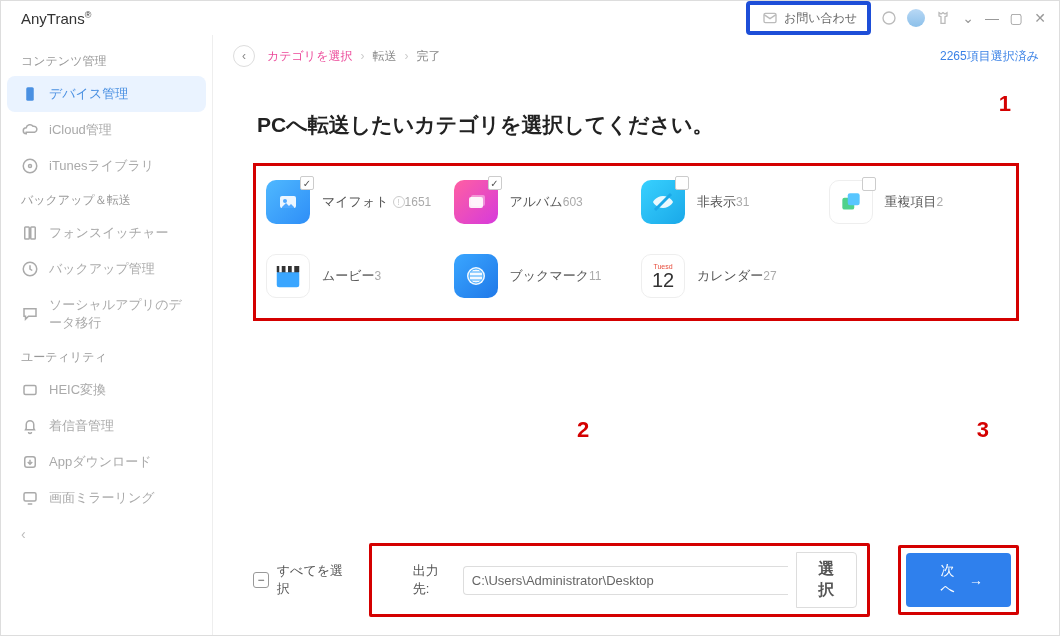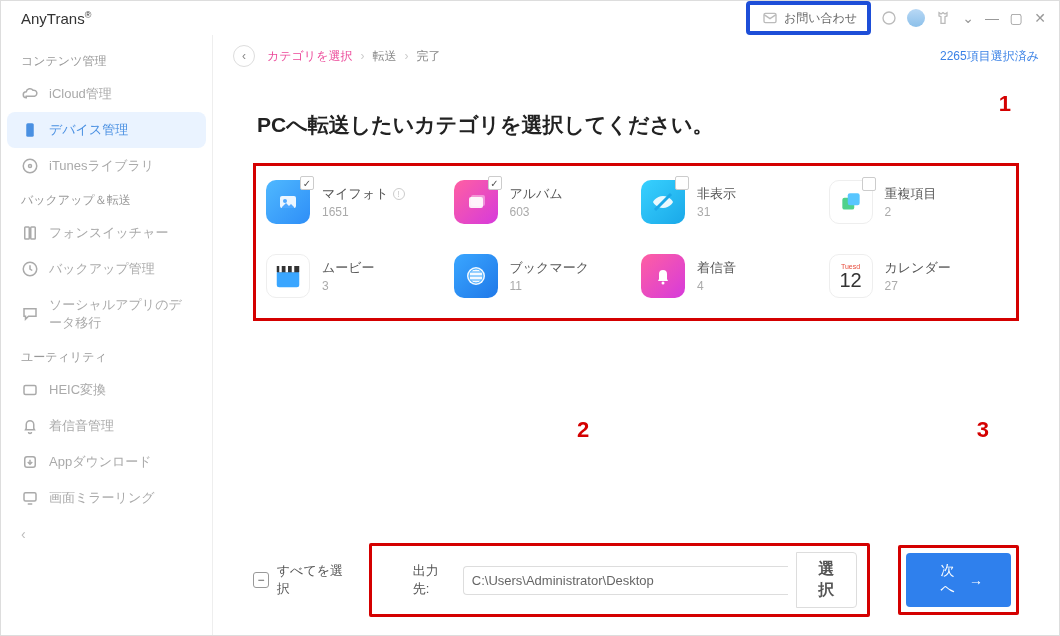--- a/index.html
+++ b/index.html
@@ -38,21 +38,21 @@
 .annot-num { position: absolute; font-size: 22px; font-weight: 700; color: #d40000; }
 .annot1 { right: 48px; top: 14px; }
 .annot2 { left: 364px; bottom: 86px; }
 .annot3 { right: 70px; bottom: 86px; }
 
 .category-box { border: 3px solid #d40000; padding: 14px 10px 20px; display: grid; grid-template-columns: repeat(4, 1fr); row-gap: 30px; column-gap: 10px; }
 .cat { display: flex; align-items: center; gap: 12px; }
 .cat-icon { width: 44px; height: 44px; border-radius: 10px; position: relative; display: flex; align-items: center; justify-content: center; }
 .cat-chk { position: absolute; top: -4px; right: -4px; width: 14px; height: 14px; background: #fff; border: 1px solid #ccc; border-radius: 2px; display: flex; align-items: center; justify-content: center; font-size: 10px; color: #555; }
 .cat-chk.empty { color: transparent; }
-.cat-info { display: flex; flex-direction: column; }
+.cat-info { display: flex; flex-direction: row; }
 .cat-label { font-size: 13px; color: #555; display: flex; align-items: center; gap: 4px; }
 .cat-count { font-size: 12px; color: #aaa; margin-top: 2px; }
 .info-badge { width: 12px; height: 12px; border: 1px solid #ccc; border-radius: 50%; display:inline-flex; align-items:center; justify-content:center; font-size:9px; color:#ccc; }
 
 .ic-photo { background: linear-gradient(135deg,#4fb8ff,#2e8ef7); }
 .ic-album { background: linear-gradient(135deg,#ff5fa2,#d63adc); }
 .ic-hidden { background: linear-gradient(135deg,#38d1ff,#1aa8e8); }
 .ic-dup { background: #fff; border:1px solid #eee; }
 .ic-movie { background: #fff; border:1px solid #eee; }
 .ic-bookmark { background: linear-gradient(135deg,#3aa6ff,#1f78e8); }
@@ -98,35 +98,35 @@
     </span>
   <span class="winbtn">⌄</span>
   <span class="winbtn">—</span>
   <span class="winbtn">▢</span>
   <span class="winbtn">✕</span>
 </div>
 
 <div class="main">
   <div class="sidebar">
     <div class="side-group">コンテンツ管理</div>
-    <div class="side-item">
-      <span class="sico">
-          <svg viewBox="0 0 24 24" fill="none" stroke="currentColor" stroke-width="2">
-            <path d="M7 17a4 4 0 010-8 5 5 0 019-2 4 4 0 012 8H7z"></path>
-          </svg>
-        </span>
-      <span>iCloud管理</span>
-    </div>
     <div class="side-item active">
       <span class="sico">
           <svg viewBox="0 0 24 24" fill="currentColor">
             <rect x="7" y="3" width="10" height="18" rx="2"></rect>
           </svg>
         </span>
       <span>デバイス管理</span>
+    </div>
+    <div class="side-item">
+      <span class="sico">
+          <svg viewBox="0 0 24 24" fill="none" stroke="currentColor" stroke-width="2">
+            <path d="M7 17a4 4 0 010-8 5 5 0 019-2 4 4 0 012 8H7z"></path>
+          </svg>
+        </span>
+      <span>iCloud管理</span>
     </div>
     <div class="side-item">
       <span class="sico">
           <svg viewBox="0 0 24 24" fill="none" stroke="currentColor" stroke-width="2">
             <circle cx="12" cy="12" r="9"></circle>
             <circle cx="12" cy="12" r="2"></circle>
           </svg>
         </span>
       <span>iTunesライブラリ</span>
     </div>
@@ -298,32 +298,20 @@
                 <circle cx="12" cy="12" r="9" opacity=".95"></circle>
                 <path d="M12 5a7 7 0 010 14M12 5a7 7 0 000 14M5 12h14M7 8h10M7 16h10" stroke="#3aa6ff" stroke-width="1" fill="none"></path>
               </svg>
           </div>
           <div class="cat-info">
             <span class="cat-label">ブックマーク</span>
             <span class="cat-count">11</span>
           </div>
         </div>
 
-        <div class="cat">
-          <div class="cat-icon ic-ringtone">
-            <svg width="24" height="24" viewBox="0 0 24 24" fill="#fff">
-                <path d="M7 17h10l-1-2V10a4 4 0 00-8 0v5z"></path>
-                <circle cx="12" cy="19" r="1.5"></circle>
-              </svg>
-          </div>
-          <div class="cat-info">
-            <span class="cat-label">着信音</span>
-            <span class="cat-count">4</span>
-          </div>
-        </div>
 
         <div class="cat">
           <div class="cat-icon ic-calendar" style="flex-direction:column;">
             <span style="font-size:7px;color:#e74c3c;line-height:1;">Tuesd</span>
             <span style="font-size:20px;color:#333;line-height:1;font-weight:300;">12</span>
           </div>
           <div class="cat-info">
             <span class="cat-label">カレンダー</span>
             <span class="cat-count">27</span>
           </div>

